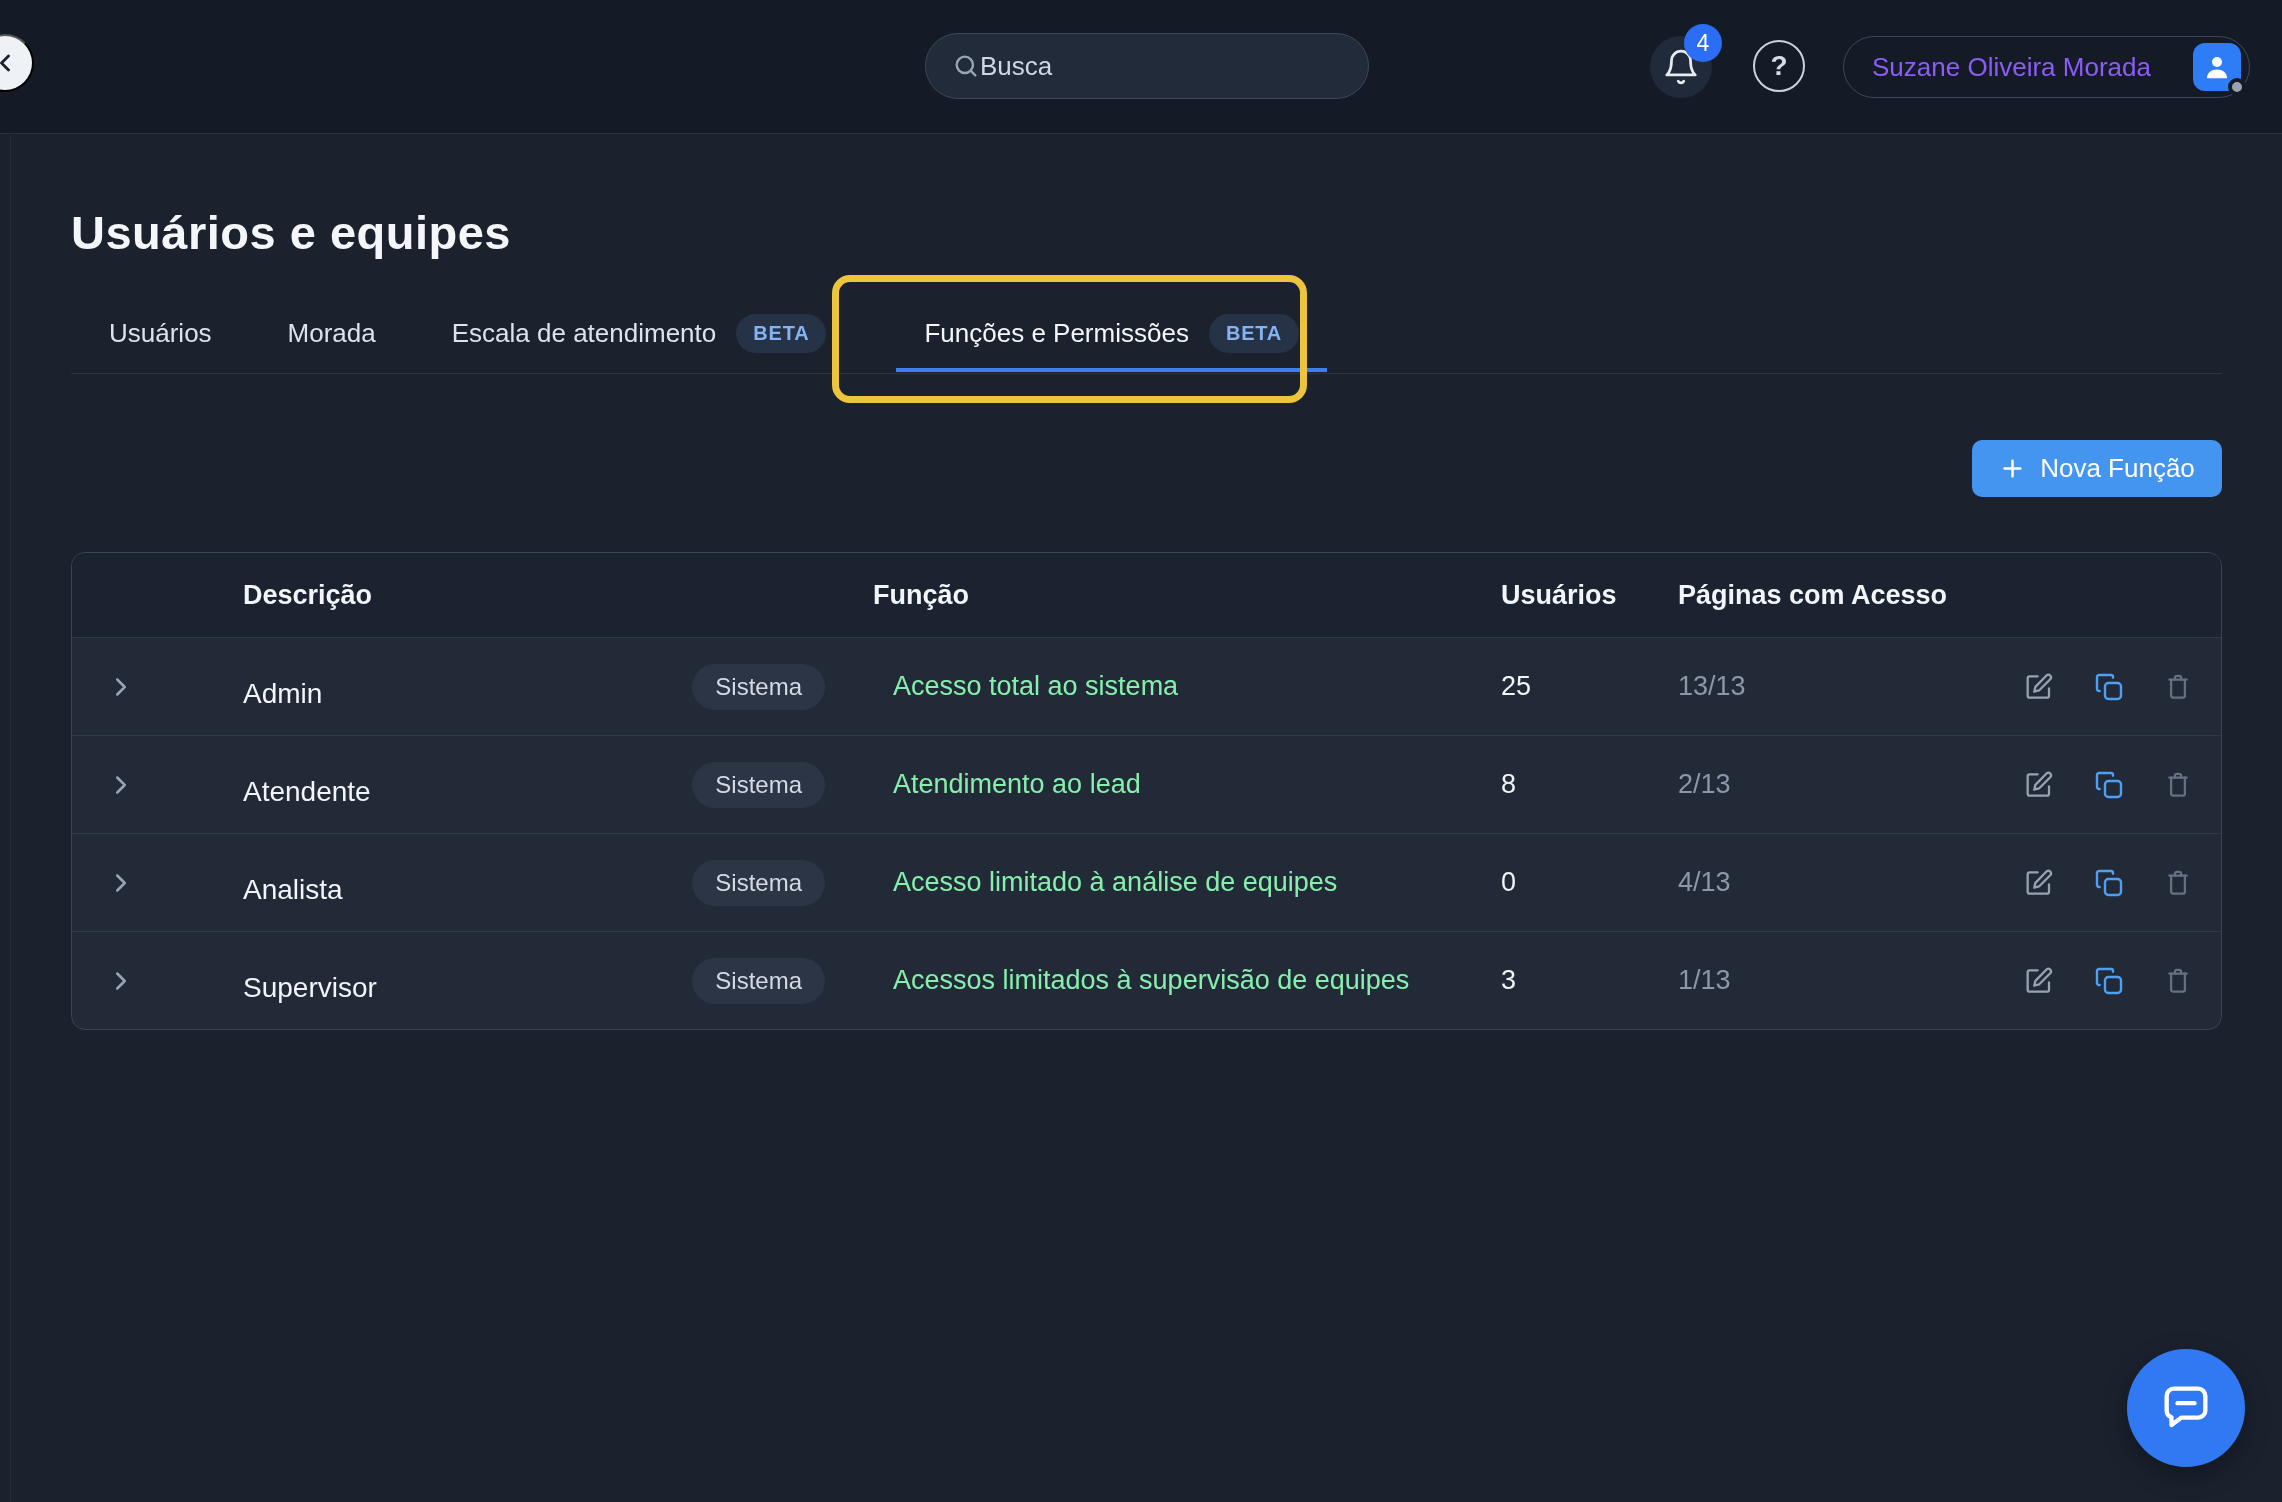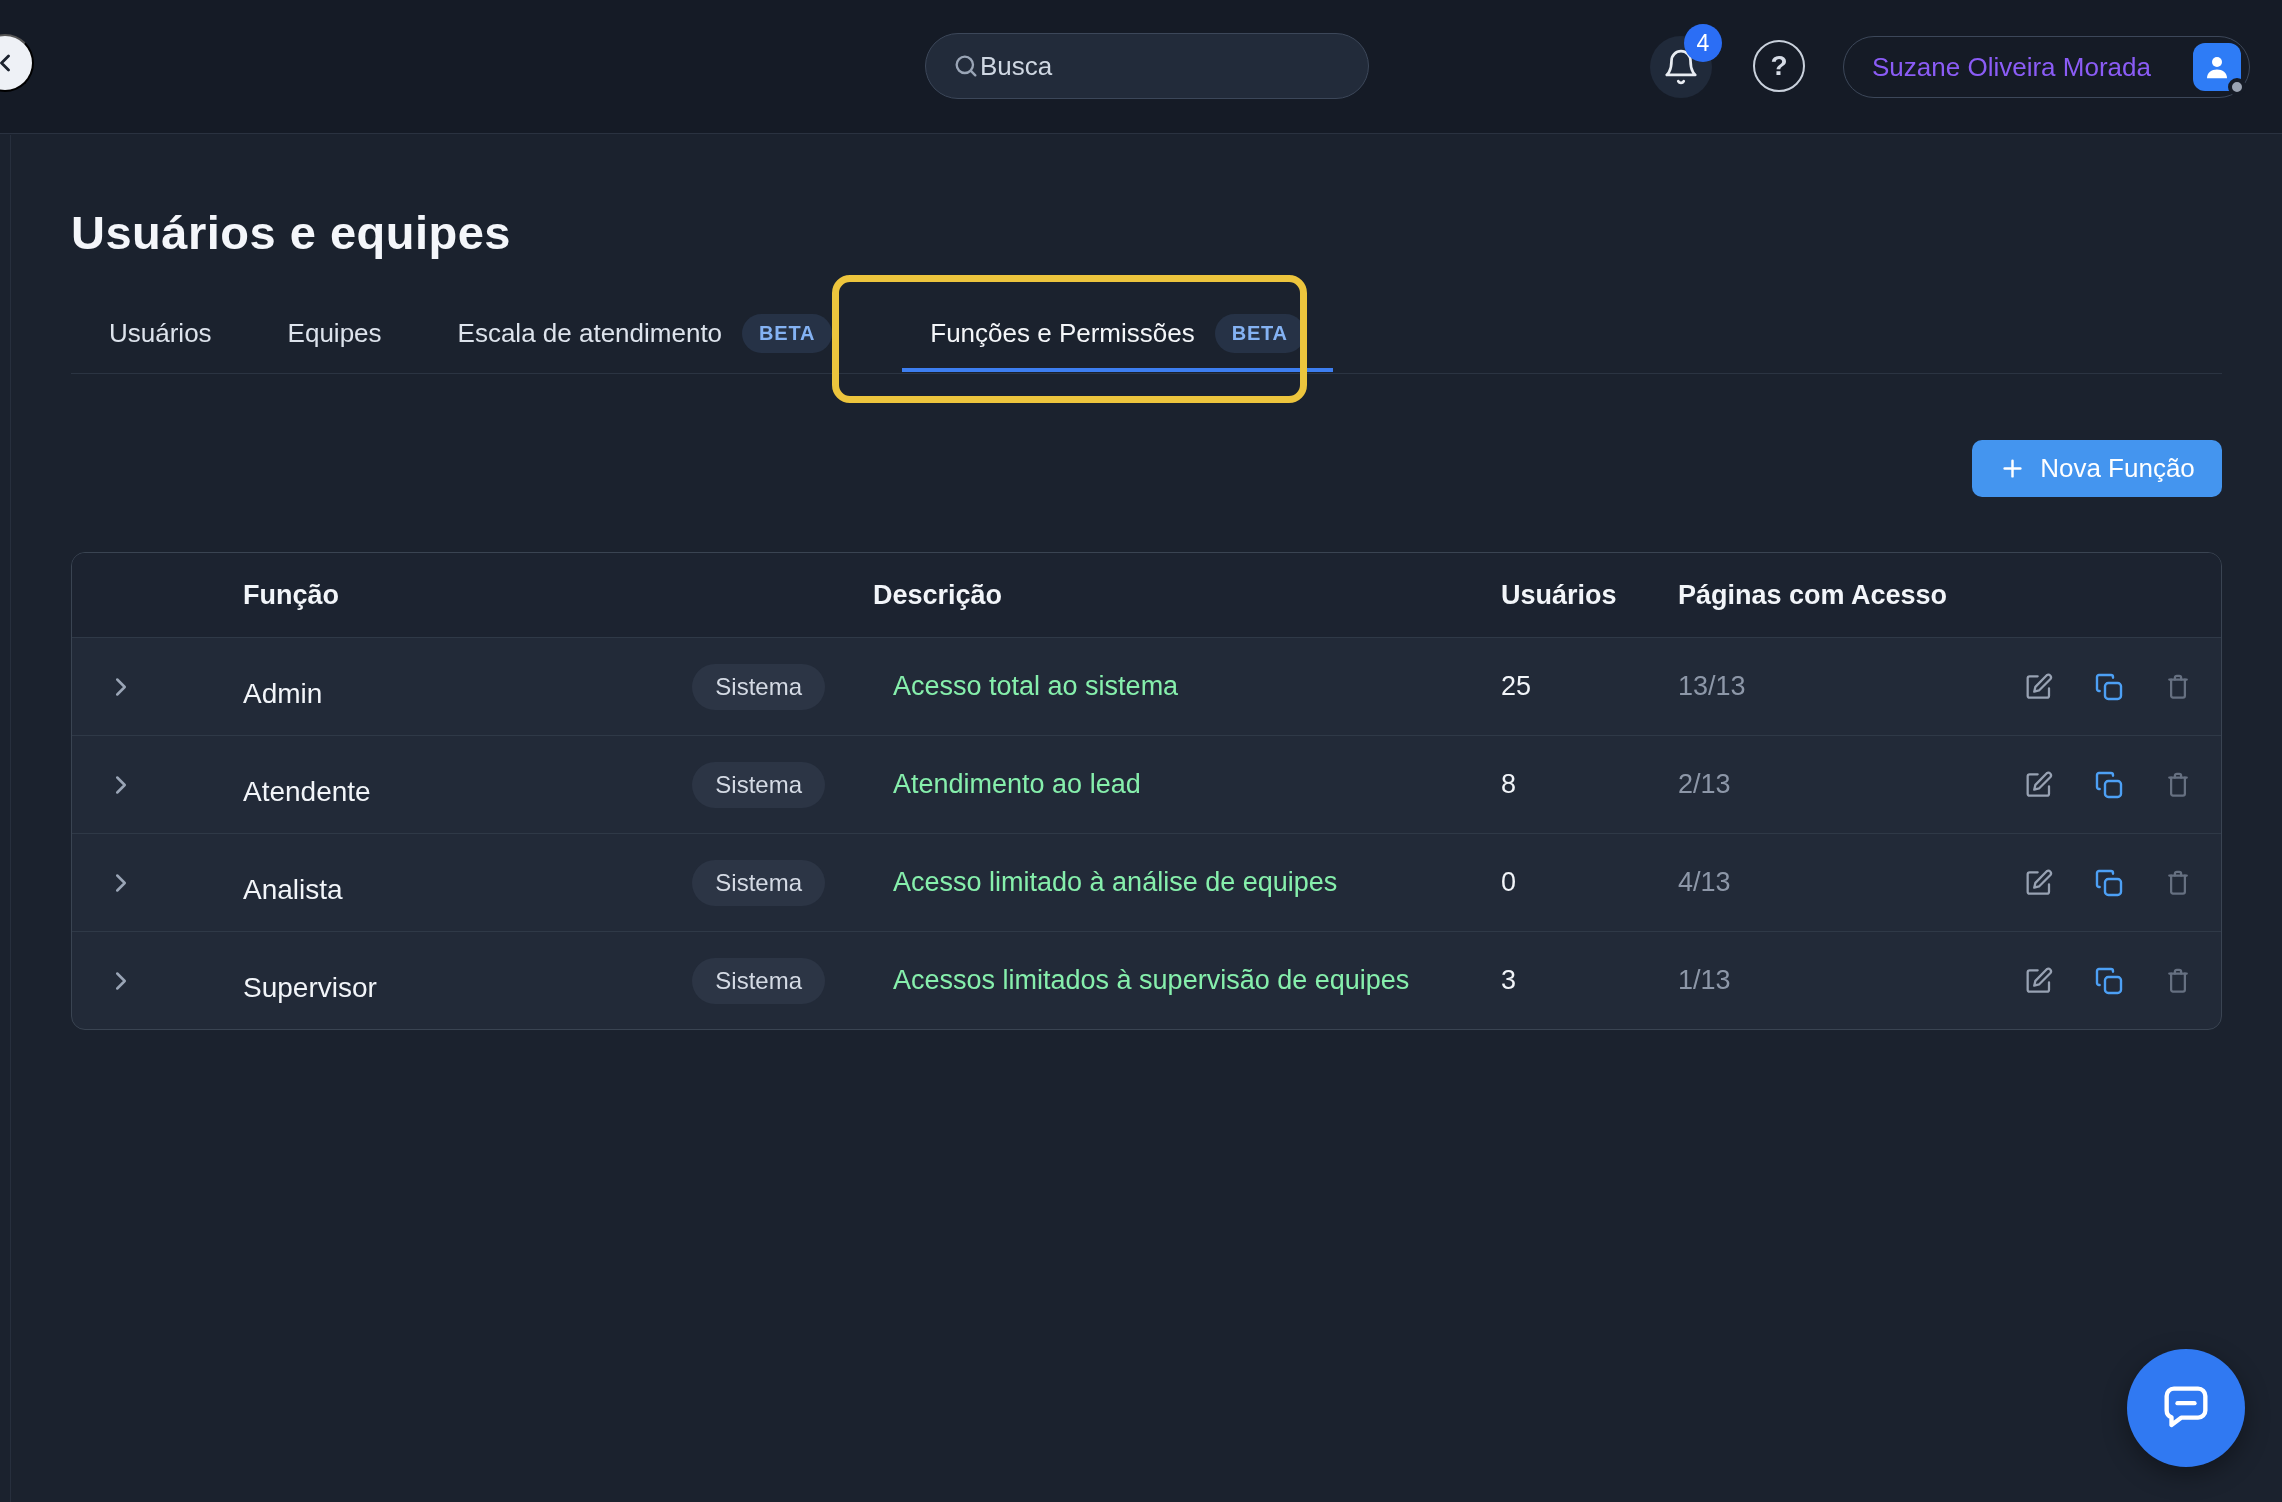--- a/index.html
+++ b/index.html
@@ -197,21 +197,21 @@
 
 <h1 class="page-title">Usuários e equipes</h1>
 
 <div class="tabs-line"></div>
 
 <nav class="tabs">
   <div class="tab">
     <span>Usuários</span>
   </div>
   <div class="tab">
-    <span>Equipes</span>
+    <span>Morada</span>
   </div>
   <div class="tab">
     <span>Escala de atendimento</span>
     <span class="beta">BETA</span>
   </div>
   <div class="tab active">
     <span>Funções e Permissões</span>
     <span class="beta">BETA</span>
   </div>
 </nav>
@@ -225,22 +225,22 @@
         <line x1="5" y1="12" x2="19" y2="12"></line>
       </svg>
   </span>
   <span>Nova Função</span>
 </button>
 
 <section class="roles-table">
 
   <div class="t-grid t-head">
     <div></div>
+    <div>Descrição</div>
     <div>Função</div>
-    <div>Descrição</div>
     <div>Usuários</div>
     <div>Páginas com Acesso</div>
     <div></div>
   </div>
 
   <div class="t-grid t-row">
     <div class="cell-expand">
       <button class="expand-btn">
         <span style="display:flex;">
           <svg width="30" height="30" viewBox="0 0 24 24" fill="none" stroke="#9aa5b6" stroke-width="2" stroke-linecap="round" stroke-linejoin="round">

